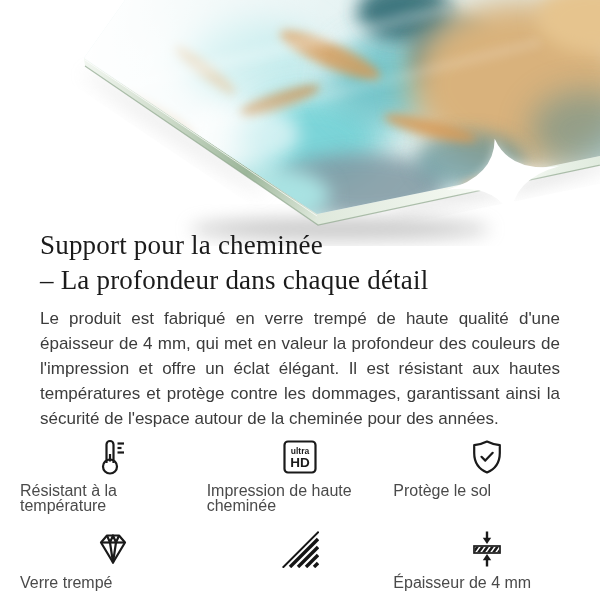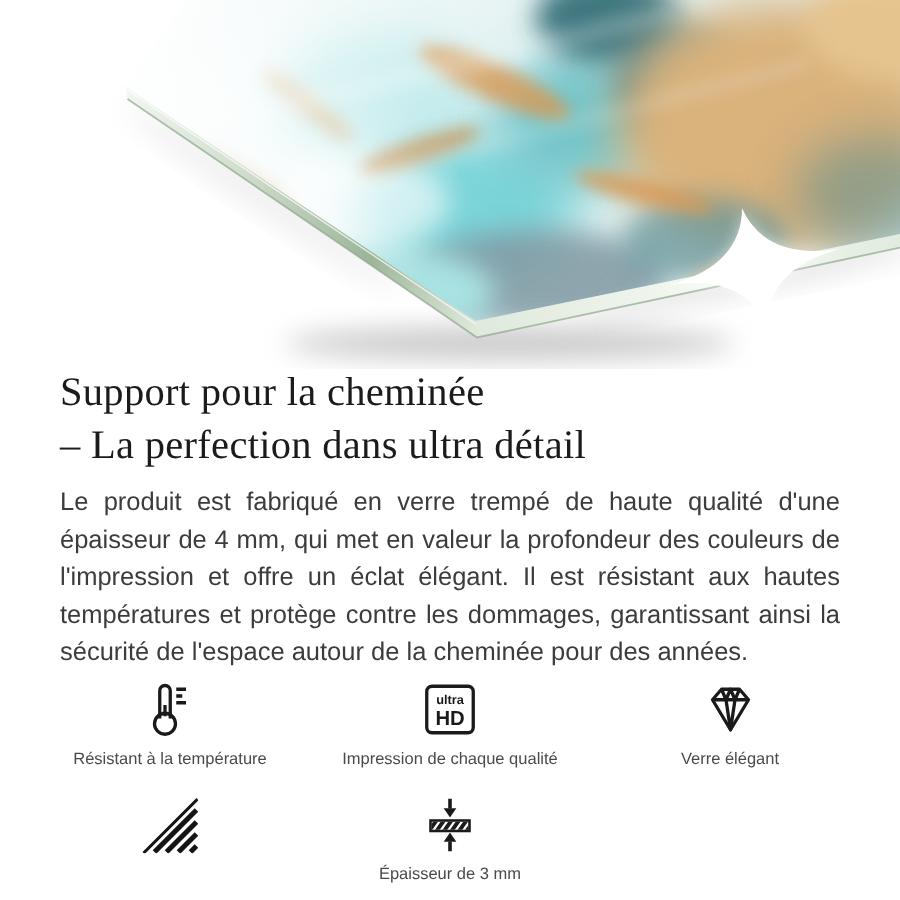--- a/index.html
+++ b/index.html
@@ -3,37 +3,37 @@
 <meta charset="utf-8">
 <style>
   html,body{margin:0;padding:0;}
   body{
     width:600px;height:600px;position:relative;overflow:hidden;
     background:#ffffff;
     font-family:"Liberation Sans","DejaVu Sans",sans-serif;
     -webkit-font-smoothing:antialiased;
   }
   .hero{position:absolute;top:0;left:0;width:600px;height:246px;z-index:0;}
-  .content{position:absolute;top:244px;left:40px;right:40px;z-index:1;}
+  .content{position:absolute;top:228px;left:40px;right:40px;z-index:1;}
   h1{
     margin:0;font-family:"Liberation Serif","DejaVu Serif",serif;
     font-weight:400;font-size:27px;line-height:35px;color:#1b1b1b;letter-spacing:.2px;
   }
   .desc{
     margin:8px 0 0 0;font-size:17px;line-height:25px;color:#3c3c3c;
     text-align:justify;
   }
   .features{
     margin:6px -20px 0 -20px;
     display:grid;grid-template-columns:1fr 1fr 1fr;row-gap:16px;
   }
-  .feature{text-align:center;}
+  .feature{text-align:left;}
   .f-icon{height:40px;display:flex;align-items:center;justify-content:center;}
   .f-icon svg{display:block;}
-  .f-label{margin-top:6px;font-size:11px;line-height:15px;color:#4a4a4a;}
+  .f-label{margin-top:6px;font-size:16px;line-height:15px;color:#4a4a4a;}
   .ico{stroke:#1a1a1a;fill:none;stroke-width:2.2;}
 </style>
 </head>
 <body>
 
 <svg class="hero" viewBox="0 0 600 246" width="600" height="246" aria-hidden="true">
   <defs>
     <clipPath id="panelClip">
         <polygon points="142,-24 624,-24 624,151 317,214 84,58"></polygon>
       </clipPath>
@@ -110,21 +110,21 @@
     <g transform="rotate(45) scale(0.32)" opacity="0.75">
       <path d="M-58,0 Q-8,-3 0,-40 Q8,-3 58,0 Q8,3 0,40 Q-8,3 -58,0 Z" fill="#ffffff"></path>
     </g>
     <circle r="3" fill="#ffffff"></circle>
   </g>
 </svg>
 
 <div class="content">
   <h1>
     <span style="display:block">Support pour la cheminée</span>
-    <span style="display:block">– La perfection dans ultra détail</span>
+    <span style="display:block">– La profondeur dans chaque détail</span>
   </h1>
 
   <p class="desc">Le produit est fabriqué en verre trempé de haute qualité d'une épaisseur de 4 mm, qui met en valeur la profondeur des couleurs de l'impression et offre un éclat élégant. Il est résistant aux hautes températures et protège contre les dommages, garantissant ainsi la sécurité de l'espace autour de la cheminée pour des années.</p>
 
   <div class="features">
 
     <div class="feature">
       <div class="f-icon">
         <svg width="40" height="40" viewBox="0 0 40 40">
           <circle class="ico" cx="17" cy="29.5" r="7"></circle>
@@ -139,36 +139,45 @@
     </div>
 
     <div class="feature">
       <div class="f-icon">
         <svg width="40" height="40" viewBox="0 0 40 40">
           <rect class="ico" x="4.5" y="4.5" width="31" height="31" rx="3.5" stroke-width="2.5"></rect>
           <text x="20" y="16.5" text-anchor="middle" font-family="Liberation Sans, sans-serif" font-size="8.5" font-weight="700" fill="#1a1a1a">ultra</text>
           <text x="20" y="30" text-anchor="middle" font-family="Liberation Sans, sans-serif" font-size="13.5" font-weight="700" fill="#1a1a1a">HD</text>
         </svg>
       </div>
-      <div class="f-label">Impression de chaque qualité</div>
-    </div>
-
+      <div class="f-label">Impression de haute cheminée</div>
+    </div>
+
+    <div class="feature">
+      <div class="f-icon">
+        <svg width="40" height="40" viewBox="0 0 40 40">
+          <path class="ico" d="M20,4.5 C23.8,6.4 28.8,7.7 32.8,8.2 L32.8,16 C32.8,25.8 27.4,32.4 20,35.5 C12.6,32.4 7.2,25.8 7.2,16 L7.2,8.2 C11.2,7.7 16.2,6.4 20,4.5 Z" stroke-linejoin="round"></path>
+          <path class="ico" d="M14.5,19.8 L18.3,23.6 L25.7,15.8" stroke-width="2.4" stroke-linecap="round" stroke-linejoin="round"></path>
+        </svg>
+      </div>
+      <div class="f-label">Protège le sol</div>
+    </div>
 
     <div class="feature">
       <div class="f-icon">
         <svg width="40" height="40" viewBox="0 0 40 40">
           <g class="ico" stroke-width="2" stroke-linejoin="round">
             <path d="M8,13.5 L14,6.5 L26,6.5 L32,13.5 L20,33.5 Z"></path>
             <line x1="8" y1="13.5" x2="32" y2="13.5"></line>
             <path d="M14,6.5 L17,13.5 L20,6.5 L23,13.5 L26,6.5"></path>
             <path d="M17,13.5 L20,33.5 L23,13.5"></path>
           </g>
         </svg>
       </div>
-      <div class="f-label">Verre élégant</div>
+      <div class="f-label">Verre trempé</div>
     </div>
 
     <div class="feature">
       <div class="f-icon">
         <svg width="40" height="40" viewBox="0 0 40 40">
           <defs>
               <clipPath id="triClip">
                 <polygon points="1,39 39,39 39,1"></polygon>
               </clipPath>
             </defs>
@@ -199,17 +208,17 @@
             <line x1="20" y1="25.5" x2="27" y2="15.5"></line>
             <line x1="25" y1="25.5" x2="32" y2="15.5"></line>
             <line x1="30" y1="25.5" x2="37" y2="15.5"></line>
           </g>
           <line x1="20" y1="2.5" x2="20" y2="9" stroke="#1a1a1a" stroke-width="2.4"></line>
           <polygon points="15.8,8.8 24.2,8.8 20,15" fill="#1a1a1a"></polygon>
           <line x1="20" y1="37.5" x2="20" y2="31" stroke="#1a1a1a" stroke-width="2.4"></line>
           <polygon points="15.8,31.2 24.2,31.2 20,25" fill="#1a1a1a"></polygon>
         </svg>
       </div>
-      <div class="f-label">Épaisseur de 3 mm</div>
+      <div class="f-label">Épaisseur de 4 mm</div>
     </div>
 
   </div>
 </div>
 
 </body></html>

